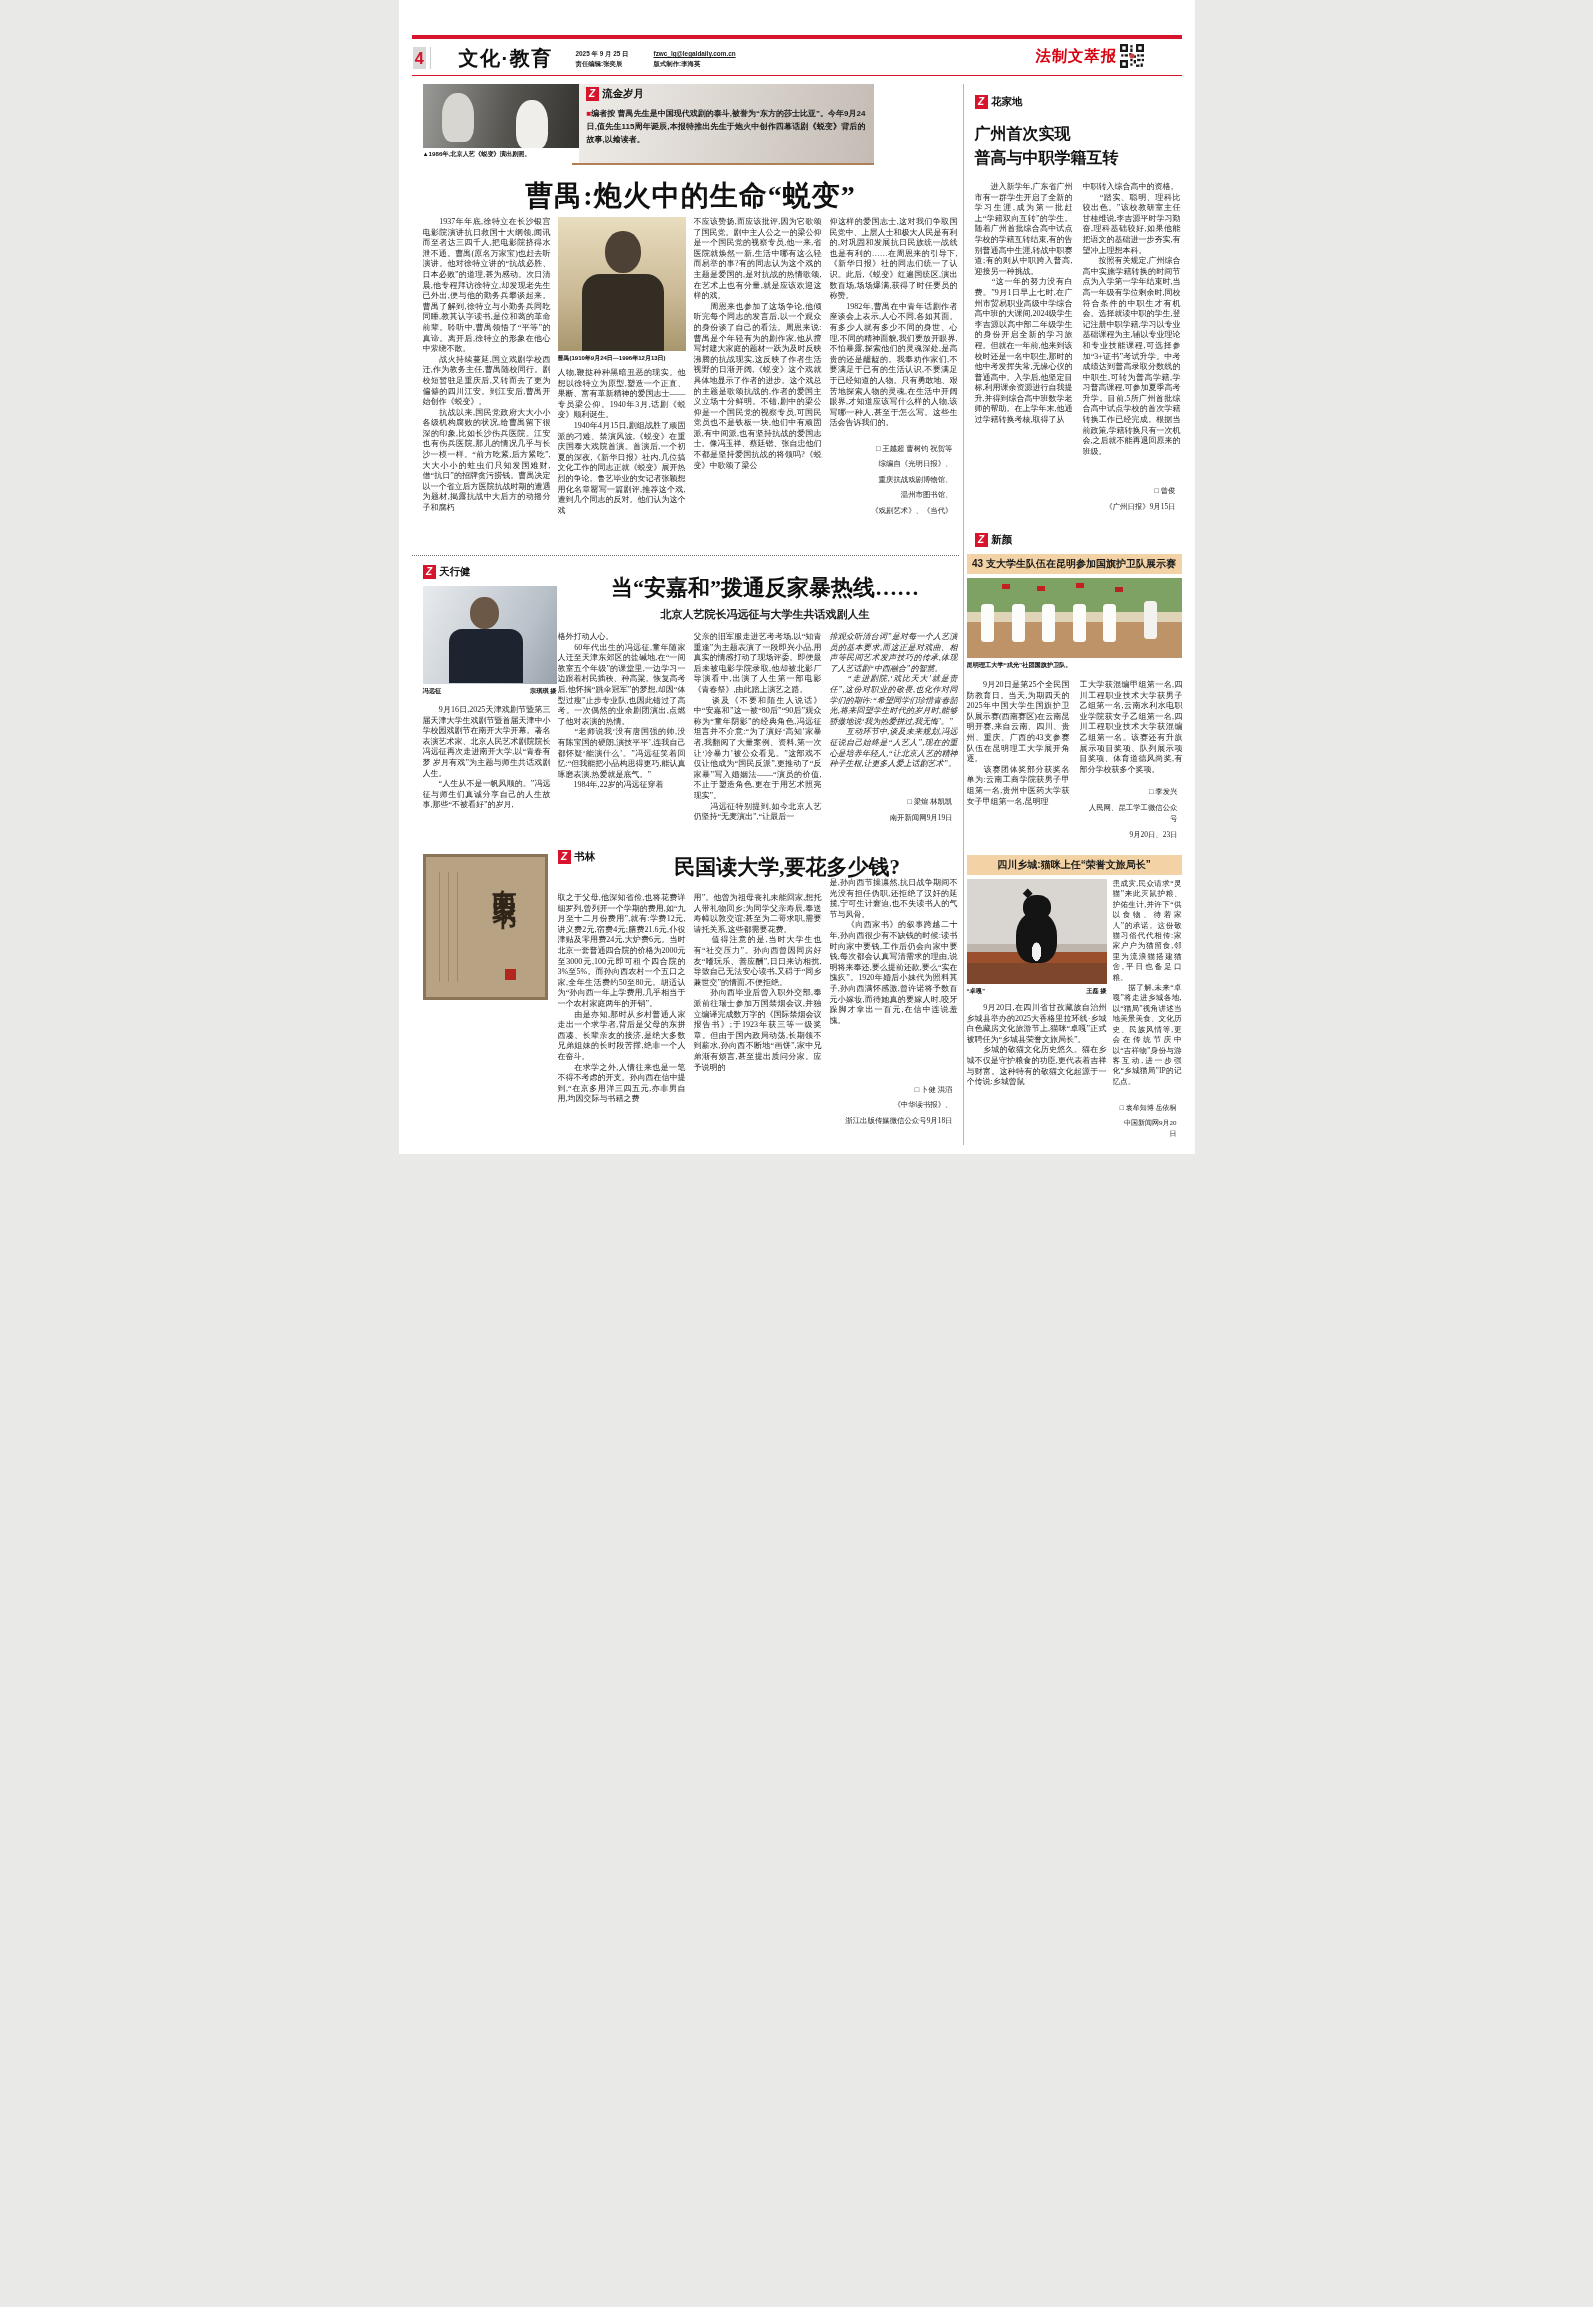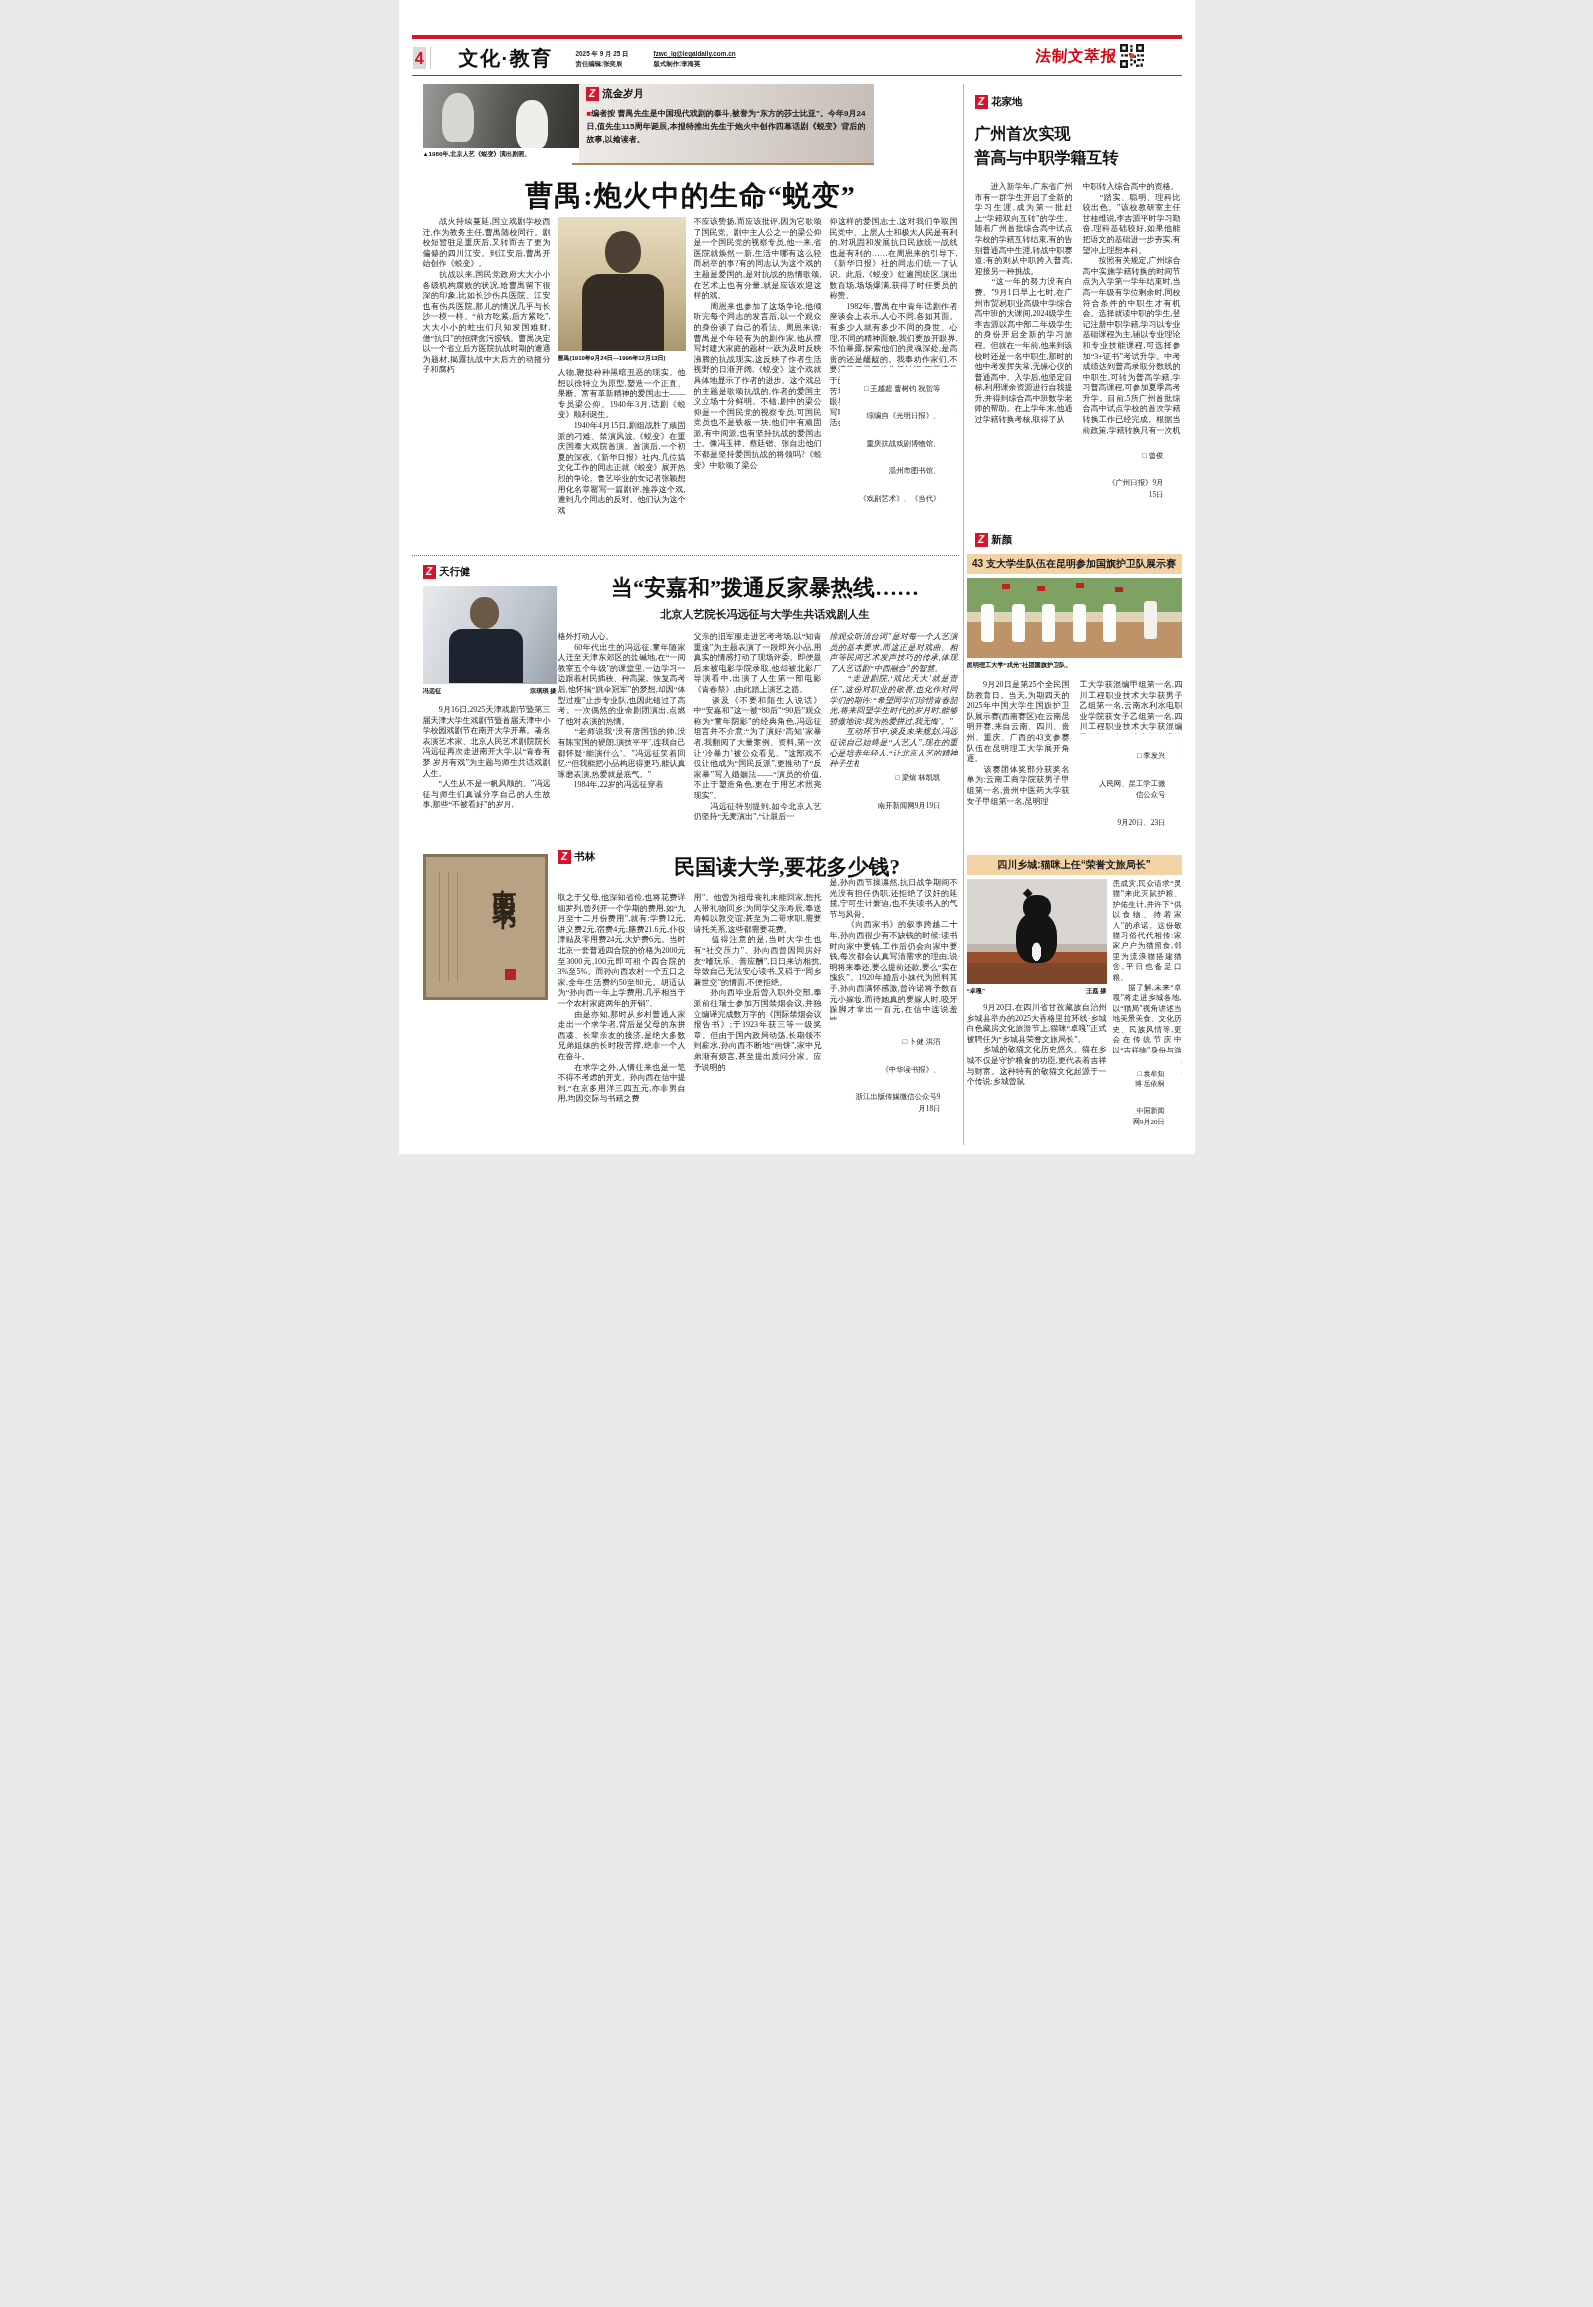--- a/index.html
+++ b/index.html
@@ -4,21 +4,21 @@
 <style>
   html,body{margin:0;padding:0;background:#e9e9e7;}
   #page{position:relative;width:796px;height:1154px;margin:0 auto;background:#ffffff;
         font-family:"Liberation Serif","DejaVu Serif",serif;color:#1c1c1c;overflow:hidden;}
   .abs{position:absolute;}
   .sans{font-family:"Liberation Sans","DejaVu Sans",sans-serif;}
   .col{position:absolute;overflow:hidden;font-size:8px;line-height:10.6px;text-align:justify;}
   .col p{margin:0;}
   .col-s{font-size:7.6px;line-height:10.4px;}
   .byline{position:absolute;right:1px;bottom:0;text-align:right;font-size:7.4px;line-height:1.55;background:#fff;padding-left:3px;}
-  .byline p{margin:16px;}
+  .byline p{margin:4px;}
   .badge{position:absolute;display:flex;align-items:center;gap:3.5px;}
   .zbox{width:13.3px;height:13.3px;background:#d6152c;color:#fff;text-align:center;
         font:italic bold 10px/13.3px "Liberation Sans","DejaVu Sans",sans-serif;flex:none;}
   .badge-label{font-family:"Liberation Sans","DejaVu Sans",sans-serif;font-weight:bold;font-size:10.4px;color:#111;}
   .cap{font-family:"Liberation Sans","DejaVu Sans",sans-serif;font-weight:bold;font-size:6.2px;color:#111;}
   .tanbar{background:#f3d3a6;text-align:center;font-family:"Liberation Sans","DejaVu Sans",sans-serif;
           font-weight:bold;color:#1a1a1a;}
   .hl{font-weight:bold;color:#101010;}
   .rule-v{width:0.5px;background:#b5b5b5;}
   .photo{position:absolute;overflow:hidden;}
@@ -117,20 +117,21 @@
   </div>
   <div class="abs sans" style="left:188px;top:107px;width:279px;font-size:8px;font-weight:bold;line-height:13px;text-align:justify;">
     <span style="color:#d6152c;">■</span><span>编者按</span>
     <span>曹禺先生是中国现代戏剧的泰斗,被誉为“东方的莎士比亚”。今年9月24日,值先生115周年诞辰,本报特推出先生于炮火中创作四幕话剧《蜕变》背后的故事,以飨读者。</span>
   </div>
   <div class="abs" style="left:173px;top:163px;width:302px;height:1.5px;background:#b08058;"></div>
 
   <div class="abs hl" style="left:24px;top:177px;width:536px;text-align:center;font-size:28px;letter-spacing:1px;">曹禺:炮火中的生命“蜕变”</div>
 
   <div class="col" style="left:24px;top:217px;width:128px;height:303px;">
+      <p>　　1937年年底,徐特立在长沙银宫电影院演讲抗日救国十大纲领,闻讯而至者达三四千人,把电影院挤得水泄不通。曹禺(原名万家宝)也赶去听演讲。他对徐特立讲的“抗战必胜、日本必败”的道理,甚为感动。次日清晨,他专程拜访徐特立,却发现老先生已外出,便与他的勤务兵攀谈起来。曹禺了解到,徐特立与小勤务兵同吃同睡,教其认字读书,是位和蔼的革命前辈。聆听中,曹禺领悟了“平等”的真谛。离开后,徐特立的形象在他心中萦绕不散。</p>
       <p>　　战火持续蔓延,国立戏剧学校西迁,作为教务主任,曹禺随校同行。剧校短暂驻足重庆后,又转而去了更为偏僻的四川江安。到江安后,曹禺开始创作《蜕变》。</p>
       <p>　　抗战以来,国民党政府大大小小各级机构腐败的状况,给曹禺留下很深的印象,比如长沙伤兵医院。江安也有伤兵医院,那儿的情况几乎与长沙一模一样。“前方吃紧,后方紧吃”,大大小小的蛀虫们只知发国难财,借“抗日”的招牌贪污捞钱。曹禺决定以一个省立后方医院抗战时期的遭遇为题材,揭露抗战中大后方的动摇分子和腐朽</p>
     </div>
 
   <div class="abs" style="left:159px;top:217px;width:128px;height:303px;overflow:hidden;">
     <div class="photo ph-caoyu" style="left:0;top:0;width:128px;height:134px;"></div>
     <div class="cap" style="position:absolute;top:137px;left:0;width:128px;font-size:6px;">曹禺(1910年9月24日—1996年12月13日)</div>
     <div class="col" style="left:0;top:151px;width:128px;height:152px;">
         <p>人物,鞭挞种种黑暗丑恶的现实。他想以徐特立为原型,塑造一个正直、果断、富有革新精神的爱国志士——专员梁公仰。1940年3月,话剧《蜕变》顺利诞生。</p>
         <p>　　1940年4月15日,剧组战胜了顽固派的刁难、禁演风波,《蜕变》在重庆国泰大戏院首演。首演后,一个初夏的深夜,《新华日报》社内,几位搞文化工作的同志正就《蜕变》展开热烈的争论。鲁艺毕业的女记者张颖想用化名章罂写一篇剧评,推荐这个戏,遭到几个同志的反对。他们认为这个戏</p>

